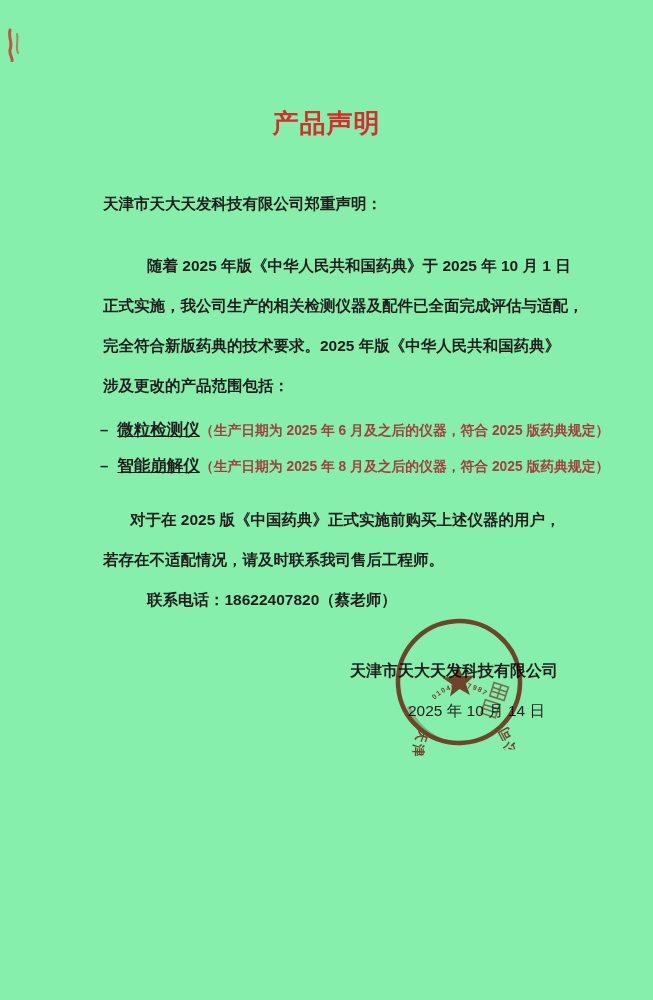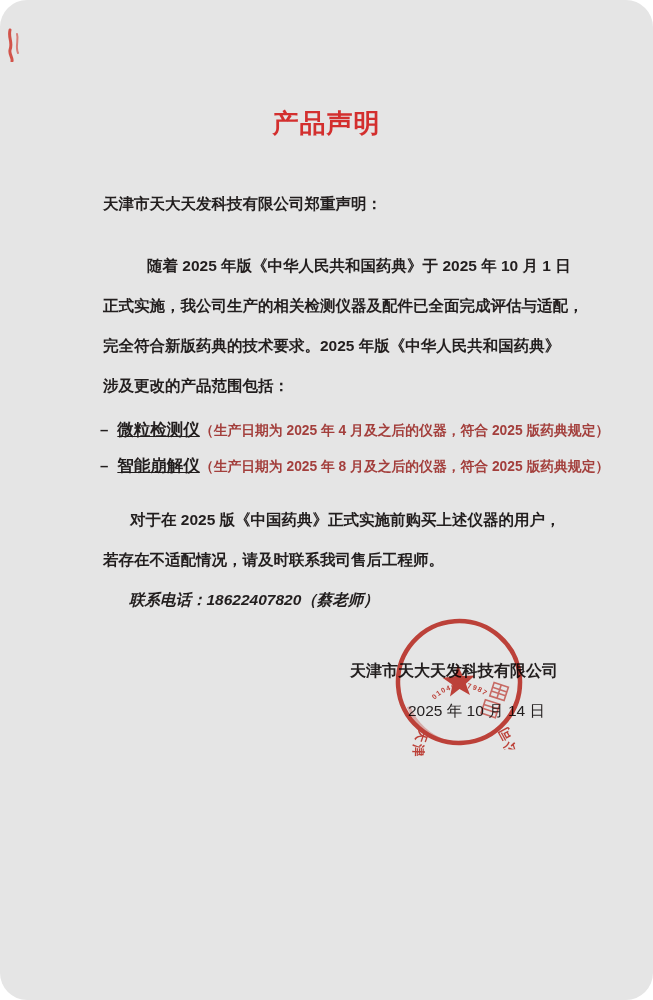--- a/index.html
+++ b/index.html
@@ -1,44 +1,43 @@
 <!DOCTYPE html>
 <html><head>
 <meta charset="utf-8">
 <style>
   html,body{margin:0;padding:0;background:#ffffff;}
   .page{
     position:relative;
     width:653px;height:1000px;
-    background:#e5e5e5;
+    background:#86efac;
     font-family:"Liberation Sans","DejaVu Sans",sans-serif;
     color:#221e1e;
     overflow:hidden;
-    border-radius:27px;
   }
   .doc-title{
     position:absolute;left:0;top:106px;width:653px;
     text-align:center;
     font-size:26px;font-weight:700;letter-spacing:1px;
     color:#d32f2e;margin:0;
   }
   .body-text{font-size:15.5px;font-weight:600;color:#221e1e;}
   .intro{position:absolute;left:103px;top:194px;margin:0;}
   .para1{position:absolute;left:103px;top:233px;width:470px;margin-top:20px;}
   .para1 .line{height:40px;line-height:26px;white-space:nowrap;}
   .para1 .line.first{text-indent:44px;}
   .plist{position:absolute;left:100px;top:418px;width:480px;}
   .plist .item{height:36px;line-height:22px;white-space:nowrap;}
   .plist .dash{font-weight:700;margin-right:9px;font-size:15px;}
   .plist .pname{font-size:16.5px;font-weight:700;color:#221e1e;text-decoration:underline;}
   .plist .pnote{font-size:13.8px;font-weight:600;color:#a33f3c;}
   .para2{position:absolute;left:103px;top:507px;width:470px;}
   .para2 .line{height:40px;line-height:26px;white-space:nowrap;}
   .para2 .line.first{text-indent:27px;}
-  .contact{position:absolute;left:129px;top:590px;margin:0;font-style:italic;}
+  .contact{position:absolute;left:147px;top:590px;margin:0;}
   .signature{position:absolute;left:350px;top:661px;margin:0;font-size:16px;font-weight:600;white-space:nowrap;}
   .sign-date{position:absolute;left:408px;top:701px;margin:0;font-size:15.5px;font-weight:400;white-space:nowrap;}
   .seal{
     position:absolute;left:391px;top:611px;width:136px;height:142px;
     mix-blend-mode:multiply;opacity:0.93;
     transform:rotate(-4deg);
   }
   .corner-mark{position:absolute;left:4px;top:28px;width:22px;height:34px;opacity:.85;}
 </style>
 </head>
@@ -57,21 +56,21 @@
 
   <div class="para1 body-text">
     <div class="line first">随着 2025 年版《中华人民共和国药典》于 2025 年 10 月 1 日</div>
     <div class="line">正式实施，我公司生产的相关检测仪器及配件已全面完成评估与适配，</div>
     <div class="line">完全符合新版药典的技术要求。2025 年版《中华人民共和国药典》</div>
     <div class="line">涉及更改的产品范围包括：</div>
   </div>
 
   <div class="plist">
     <div class="item">
-      <span class="dash">–</span><span class="pname">微粒检测仪</span><span class="pnote">（生产日期为 2025 年 4 月及之后的仪器，符合 2025 版药典规定）</span>
+      <span class="dash">–</span><span class="pname">微粒检测仪</span><span class="pnote">（生产日期为 2025 年 6 月及之后的仪器，符合 2025 版药典规定）</span>
     </div>
     <div class="item">
       <span class="dash">–</span><span class="pname">智能崩解仪</span><span class="pnote">（生产日期为 2025 年 8 月及之后的仪器，符合 2025 版药典规定）</span>
     </div>
   </div>
 
   <div class="para2 body-text">
     <div class="line first">对于在 2025 版《中国药典》正式实施前购买上述仪器的用户，</div>
     <div class="line">若存在不适配情况，请及时联系我司售后工程师。</div>
   </div>

